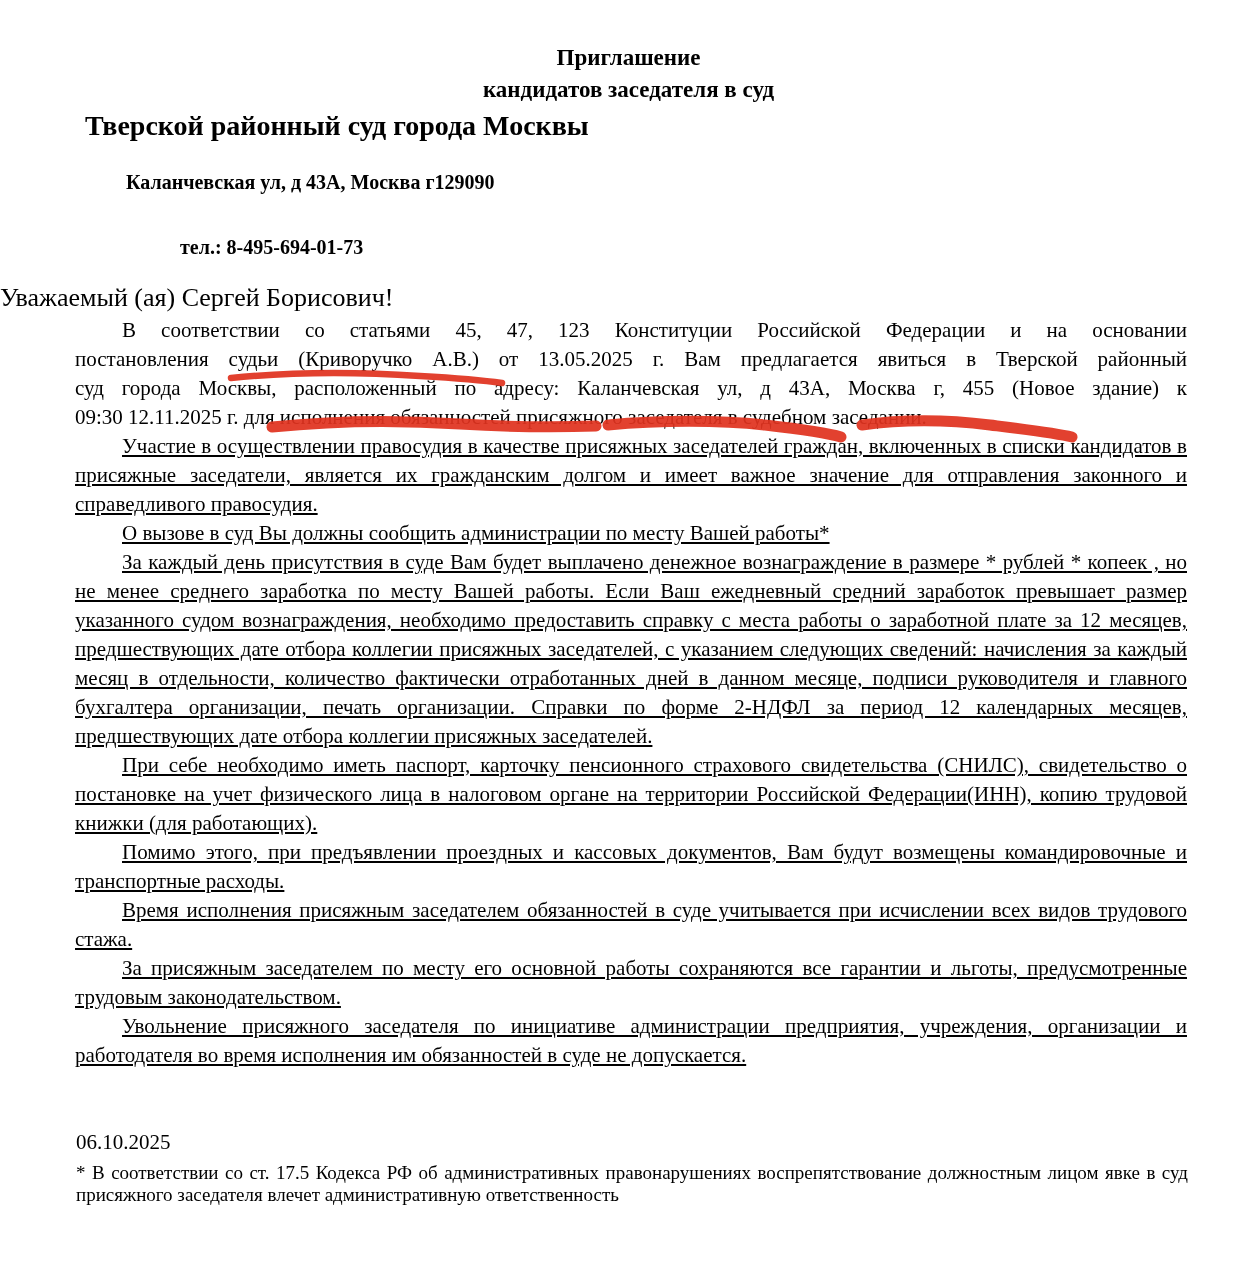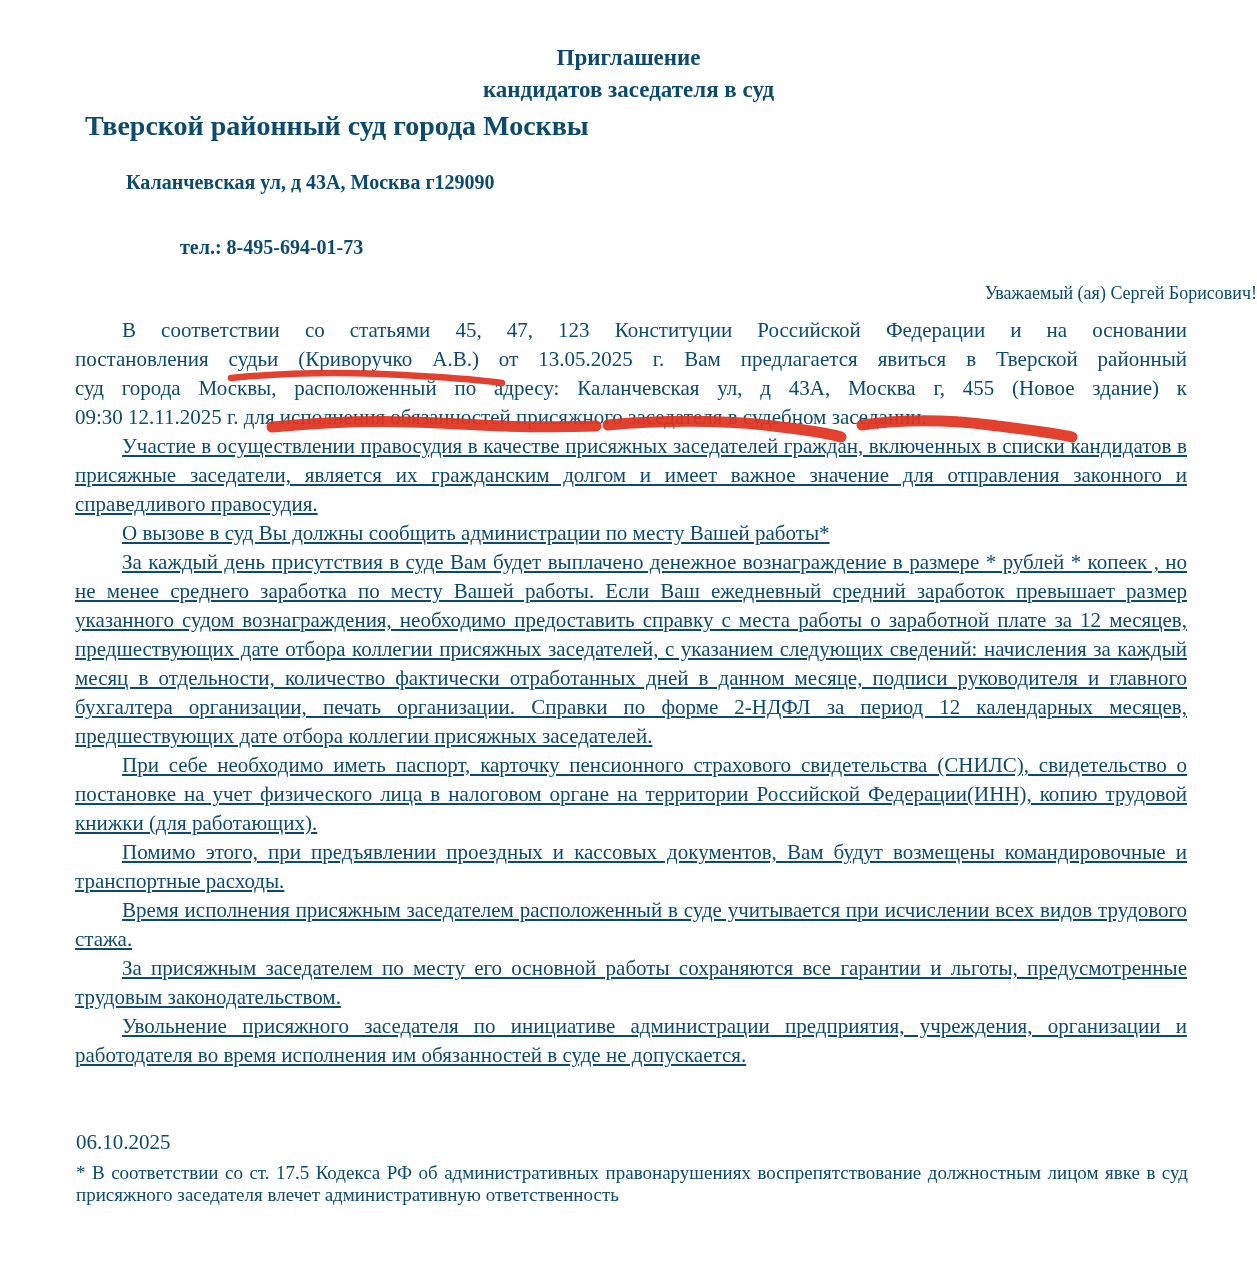--- a/index.html
+++ b/index.html
@@ -2,21 +2,21 @@
 <html lang="ru"><head>
 <meta charset="utf-8">
 <style>
   html, body { margin: 0; padding: 0; background: #e8e8e8; }
   .page {
     position: relative;
     width: 1257px;
     height: 1280px;
     margin: 0 auto;
     background: #ffffff;
-    color: #0c4a6e;
+    color: #000000;
     font-family: "Liberation Serif", "DejaVu Serif", serif;
     overflow: hidden;
   }
   .title-block {
     position: absolute;
     top: 42px; left: 0; right: 0;
     text-align: center;
     font-weight: bold;
     font-size: 23px;
     line-height: 32px;
@@ -36,22 +36,22 @@
   }
   .court-phone {
     position: absolute;
     top: 236px; left: 180px;
     font-weight: bold;
     font-size: 20px;
   }
   .greeting {
     position: absolute;
     top: 283px; left: 0; right: 0;
-    text-align: right;
-    font-size: 18px;
+    text-align: left;
+    font-size: 26px;
   }
   .body-text {
     position: absolute;
     top: 316px; left: 75px;
     width: 1112px;
     font-size: 21px;
     line-height: 29px;
     text-align: justify;
     hyphens: none;
   }
@@ -112,21 +112,21 @@
       <div class="p1-line stretch first">В соответствии со статьями 45, 47, 123 Конституции Российской Федерации и на основании</div>
       <div class="p1-line stretch">постановления судьи (Криворучко А.В.) от 13.05.2025 г. Вам предлагается явиться в Тверской районный</div>
       <div class="p1-line stretch">суд города Москвы, расположенный по адресу: Каланчевская ул, д 43А, Москва г, 455 (Новое здание) к</div>
       <div class="p1-line last">09:30 12.11.2025 г. для исполнения обязанностей присяжного заседателя в судебном заседании.</div>
     </div>
     <p>Участие в осуществлении правосудия в качестве присяжных заседателей граждан, включенных в списки кандидатов в присяжные заседатели, является их гражданским долгом и имеет важное значение для отправления законного и справедливого правосудия.</p>
     <p>О вызове в суд Вы должны сообщить администрации по месту Вашей работы*</p>
     <p>За каждый день присутствия в суде Вам будет выплачено денежное вознаграждение в размере * рублей * копеек , но не менее среднего заработка по месту Вашей работы. Если Ваш ежедневный средний заработок превышает размер указанного судом вознаграждения, необходимо предоставить справку с места работы о заработной плате за 12 месяцев, предшествующих дате отбора коллегии присяжных заседателей, с указанием следующих сведений: начисления за каждый месяц в отдельности, количество фактически отработанных дней в данном месяце, подписи руководителя и главного бухгалтера организации, печать организации. Справки по форме 2-НДФЛ за период 12 календарных месяцев, предшествующих дате отбора коллегии присяжных заседателей.</p>
     <p>При себе необходимо иметь паспорт, карточку пенсионного страхового свидетельства (СНИЛС), свидетельство о постановке на учет физического лица в налоговом органе на территории Российской Федерации(ИНН), копию трудовой книжки (для работающих).</p>
     <p>Помимо этого, при предъявлении проездных и кассовых документов, Вам будут возмещены командировочные и транспортные расходы.</p>
-    <p>Время исполнения присяжным заседателем расположенный в суде учитывается при исчислении всех видов трудового стажа.</p>
+    <p>Время исполнения присяжным заседателем обязанностей в суде учитывается при исчислении всех видов трудового стажа.</p>
     <p>За присяжным заседателем по месту его основной работы сохраняются все гарантии и льготы, предусмотренные трудовым законодательством.</p>
     <p>Увольнение присяжного заседателя по инициативе администрации предприятия, учреждения, организации и работодателя во время исполнения им обязанностей в суде не допускается.</p>
   </div>
 
   <div class="doc-date">06.10.2025</div>
   <div class="footnote">* В соответствии со ст. 17.5 Кодекса РФ об административных правонарушениях воспрепятствование должностным лицом явке в суд присяжного заседателя влечет административную ответственность</div>
 
   <svg class="marker-overlay" viewBox="0 0 1257 1280" xmlns="http://www.w3.org/2000/svg">
     <path class="marker-stroke" stroke-width="6.5" d="M 231 378 C 300 371 360 372 420 376 C 455 378 488 381 502 383" stroke="#e0331f"></path>
     <path class="marker-stroke" stroke-width="11" d="M 272 427 C 330 421 400 420 460 424 C 510 427 565 427 596 426" stroke="#e0331f"></path>

